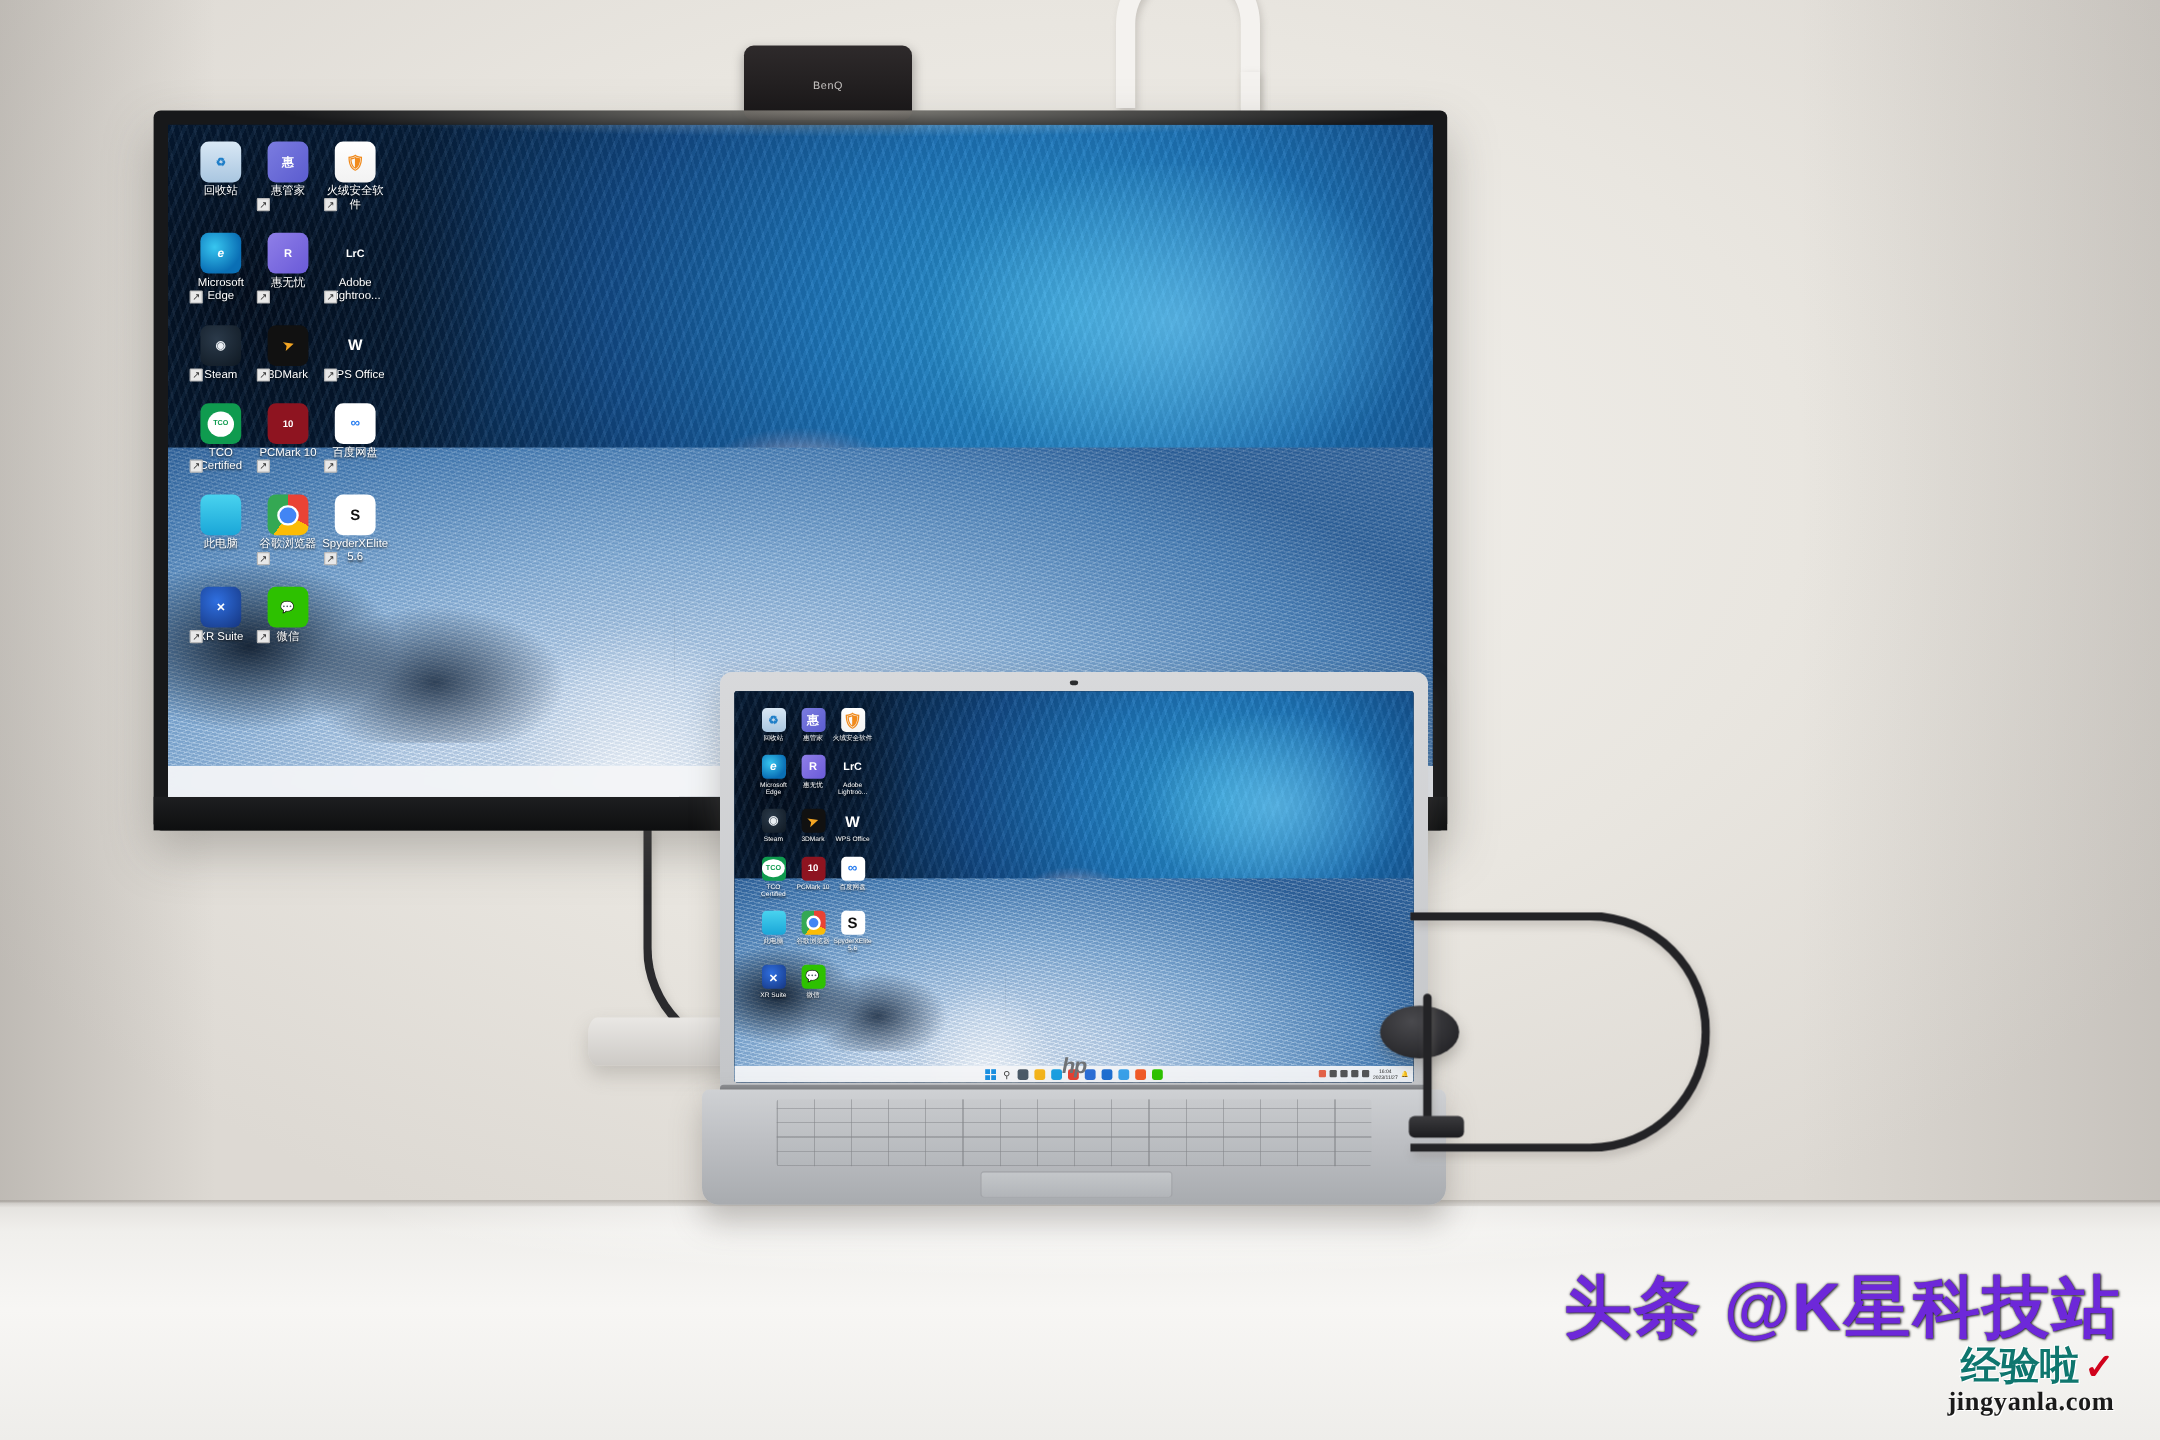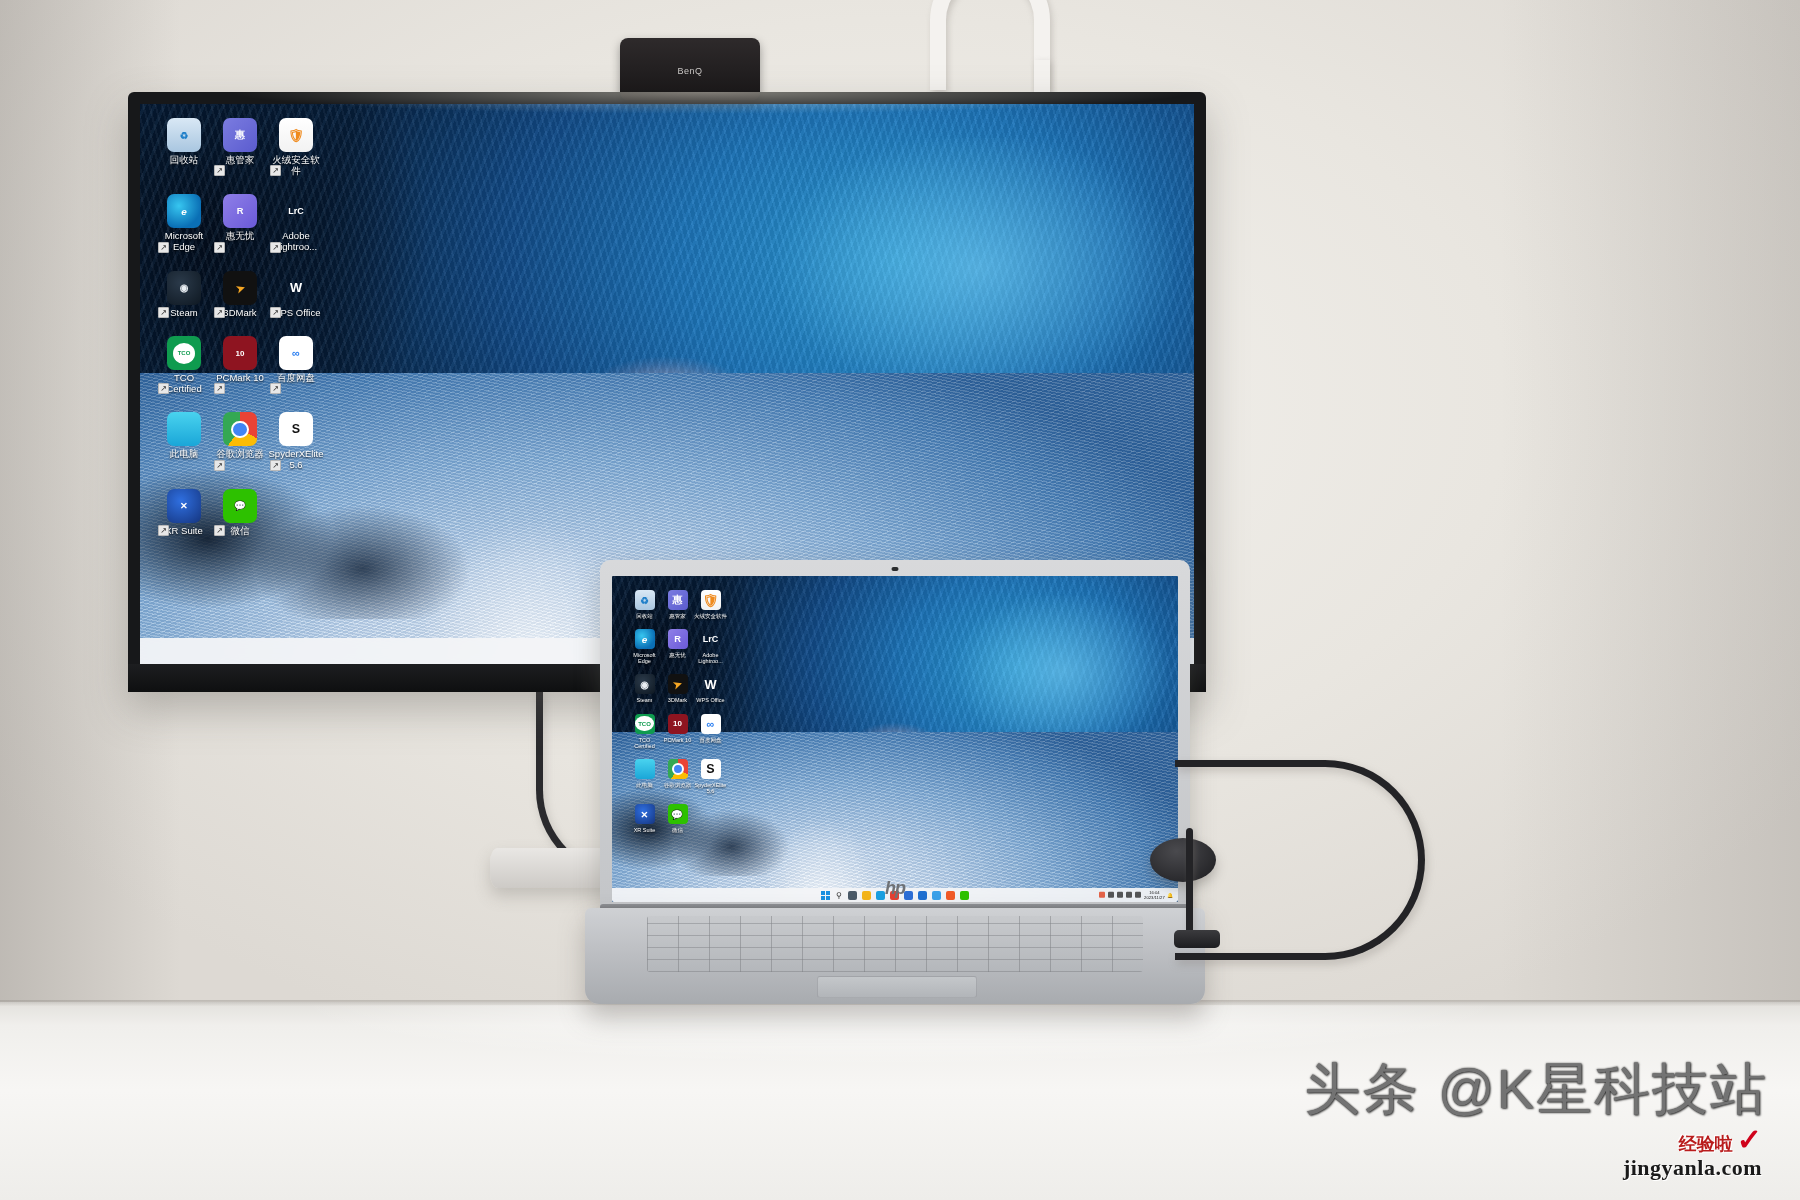--- a/index.html
+++ b/index.html
@@ -326,30 +326,30 @@
   .puck {
     position:absolute; left: 1150px; top: 838px; width: 66px; height: 44px;
     background: radial-gradient(ellipse at 40% 30%, #4a4a4e, #1b1b1e);
     border-radius: 50%;
     box-shadow: 0 6px 12px rgba(90,85,80,.35);
   }
 
   
   .wm-main {
     position:absolute; right: 32px; bottom: 72px;
-    font-size: 56px; font-weight: 400; color: #737373;
+    font-size: 56px; font-weight: 700; color: #6d28d9;
     text-shadow: 0 0 2px rgba(0,0,0,.85), 1px 1px 2px rgba(0,0,0,.6);
     letter-spacing: 2px; white-space: nowrap;
   }
   .wm-sub {
     position:absolute; right: 38px; bottom: 20px; text-align:right;
     line-height: 1.1;
   }
   .wm-sub .cn {
-    font-size: 18px; font-weight:700; color:#b91c1c;
+    font-size: 33px; font-weight:700; color:#0f766e;
     text-shadow: 1px 1px 0 #fff, -1px -1px 0 #fff;
     margin-top: 33px;
   }
   .wm-sub .check { color:#d0021b; font-size: 30px; font-weight:800; margin-left:4px; }
   .wm-sub .url {
     font-size: 22px; font-weight:700; color:#1a1a1a; letter-spacing:.5px;
     font-family: "Liberation Serif", serif;
     text-shadow: 1px 1px 0 #fff;
   }
 </style>

